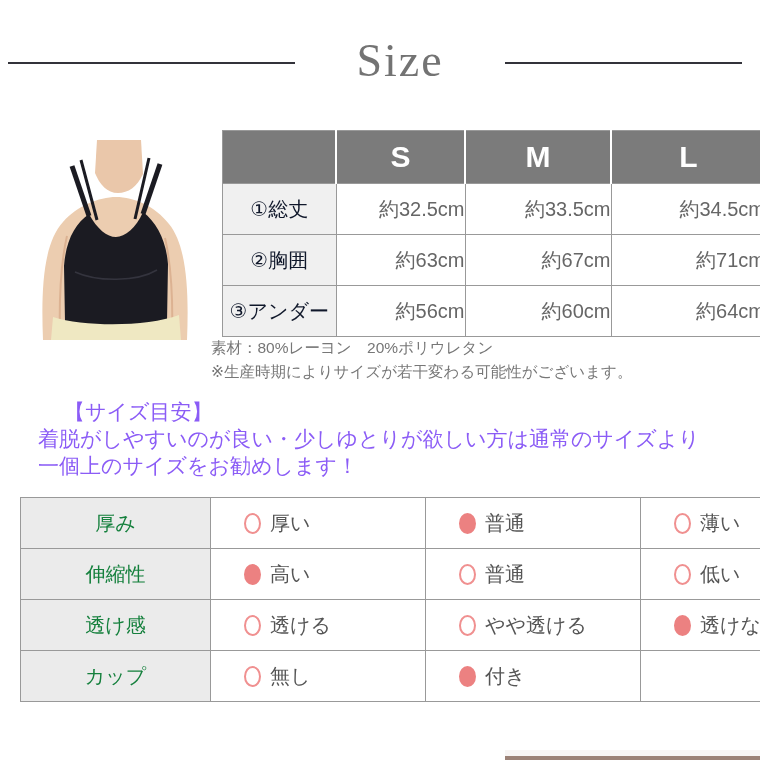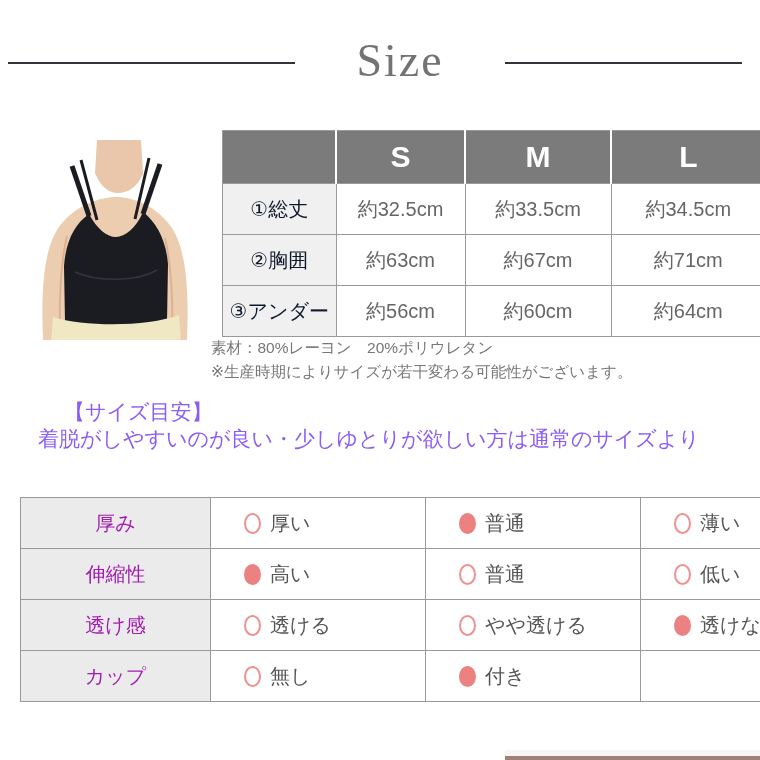--- a/index.html
+++ b/index.html
@@ -22,30 +22,30 @@
   
   table{border-collapse:collapse;table-layout:fixed;}
   .size-table{position:absolute;left:222px;top:130px;width:536px;border:1px solid #999;}
   .size-table th,.size-table td{padding:0;text-align:center;vertical-align:middle;}
   .size-table .hdr{background:#7b7b7b;color:#fff;font-size:30px;font-weight:bold;height:52px;}
   .size-table .hdr.sep{border-left:2px solid #fff;}
   .size-table .row-label{
     background:#f0f0f0;color:#0f172a;font-weight:normal;font-size:20px;
     border:1px solid #999;height:50px;
   }
-  .size-table .size-val{background:#fff;color:#666;font-size:20px;border:1px solid #999;height:50px;}
+  .size-table .size-val{background:#fff;color:#666;font-size:20px;border:1px solid #999;height:50px;text-align:right;}
   
   .material{position:absolute;left:211px;top:336px;font-size:15.5px;color:#777;line-height:24px;}
   
   .size-guide{position:absolute;left:38px;top:398px;color:#8b5cf6;font-size:21px;line-height:27px;}
   .size-guide .guide-heading{margin-left:26px;}
   
   .features-table{position:absolute;left:20px;top:497px;width:724px;border:1px solid #999;}
   .features-table th{
-    background:#ebebeb;color:#a21caf;font-weight:normal;font-size:20px;
+    background:#ebebeb;color:#15803d;font-weight:normal;font-size:20px;
     border:1px solid #999;height:48px;text-align:center;vertical-align:middle;font-family:Liberation Mono, monospace;
   }
   .features-table td{
     background:#fff;border:1px solid #999;height:48px;
     padding-left:33px;vertical-align:middle;text-align:left;
   }
   .radio{display:inline-block;width:17px;height:21px;border-radius:50%;
     margin-right:9px;vertical-align:middle;box-sizing:border-box;}
   .radio.outline{border:2px solid #f09090;background:#fff;}
   .radio.filled{background:#ec8181;}
@@ -114,20 +114,21 @@
   </table>
 
 <div class="material">
   <div>素材：80%レーヨン　20%ポリウレタン</div>
   <div>※生産時期によりサイズが若干変わる可能性がございます。</div>
 </div>
 
 <div class="size-guide">
   <div class="guide-heading">【サイズ目安】</div>
   <div>着脱がしやすいのが良い・少しゆとりが欲しい方は通常のサイズより</div>
+  <div>一個上のサイズをお勧めします！</div>
 </div>
 
 <table class="features-table">
   <tbody>
       <tr>
     <th style="width:187px">厚み</th>
     <td style="width:180px">
       <span class="radio outline"></span><span class="opt-text">厚い</span>
     </td>
     <td style="width:180px">

